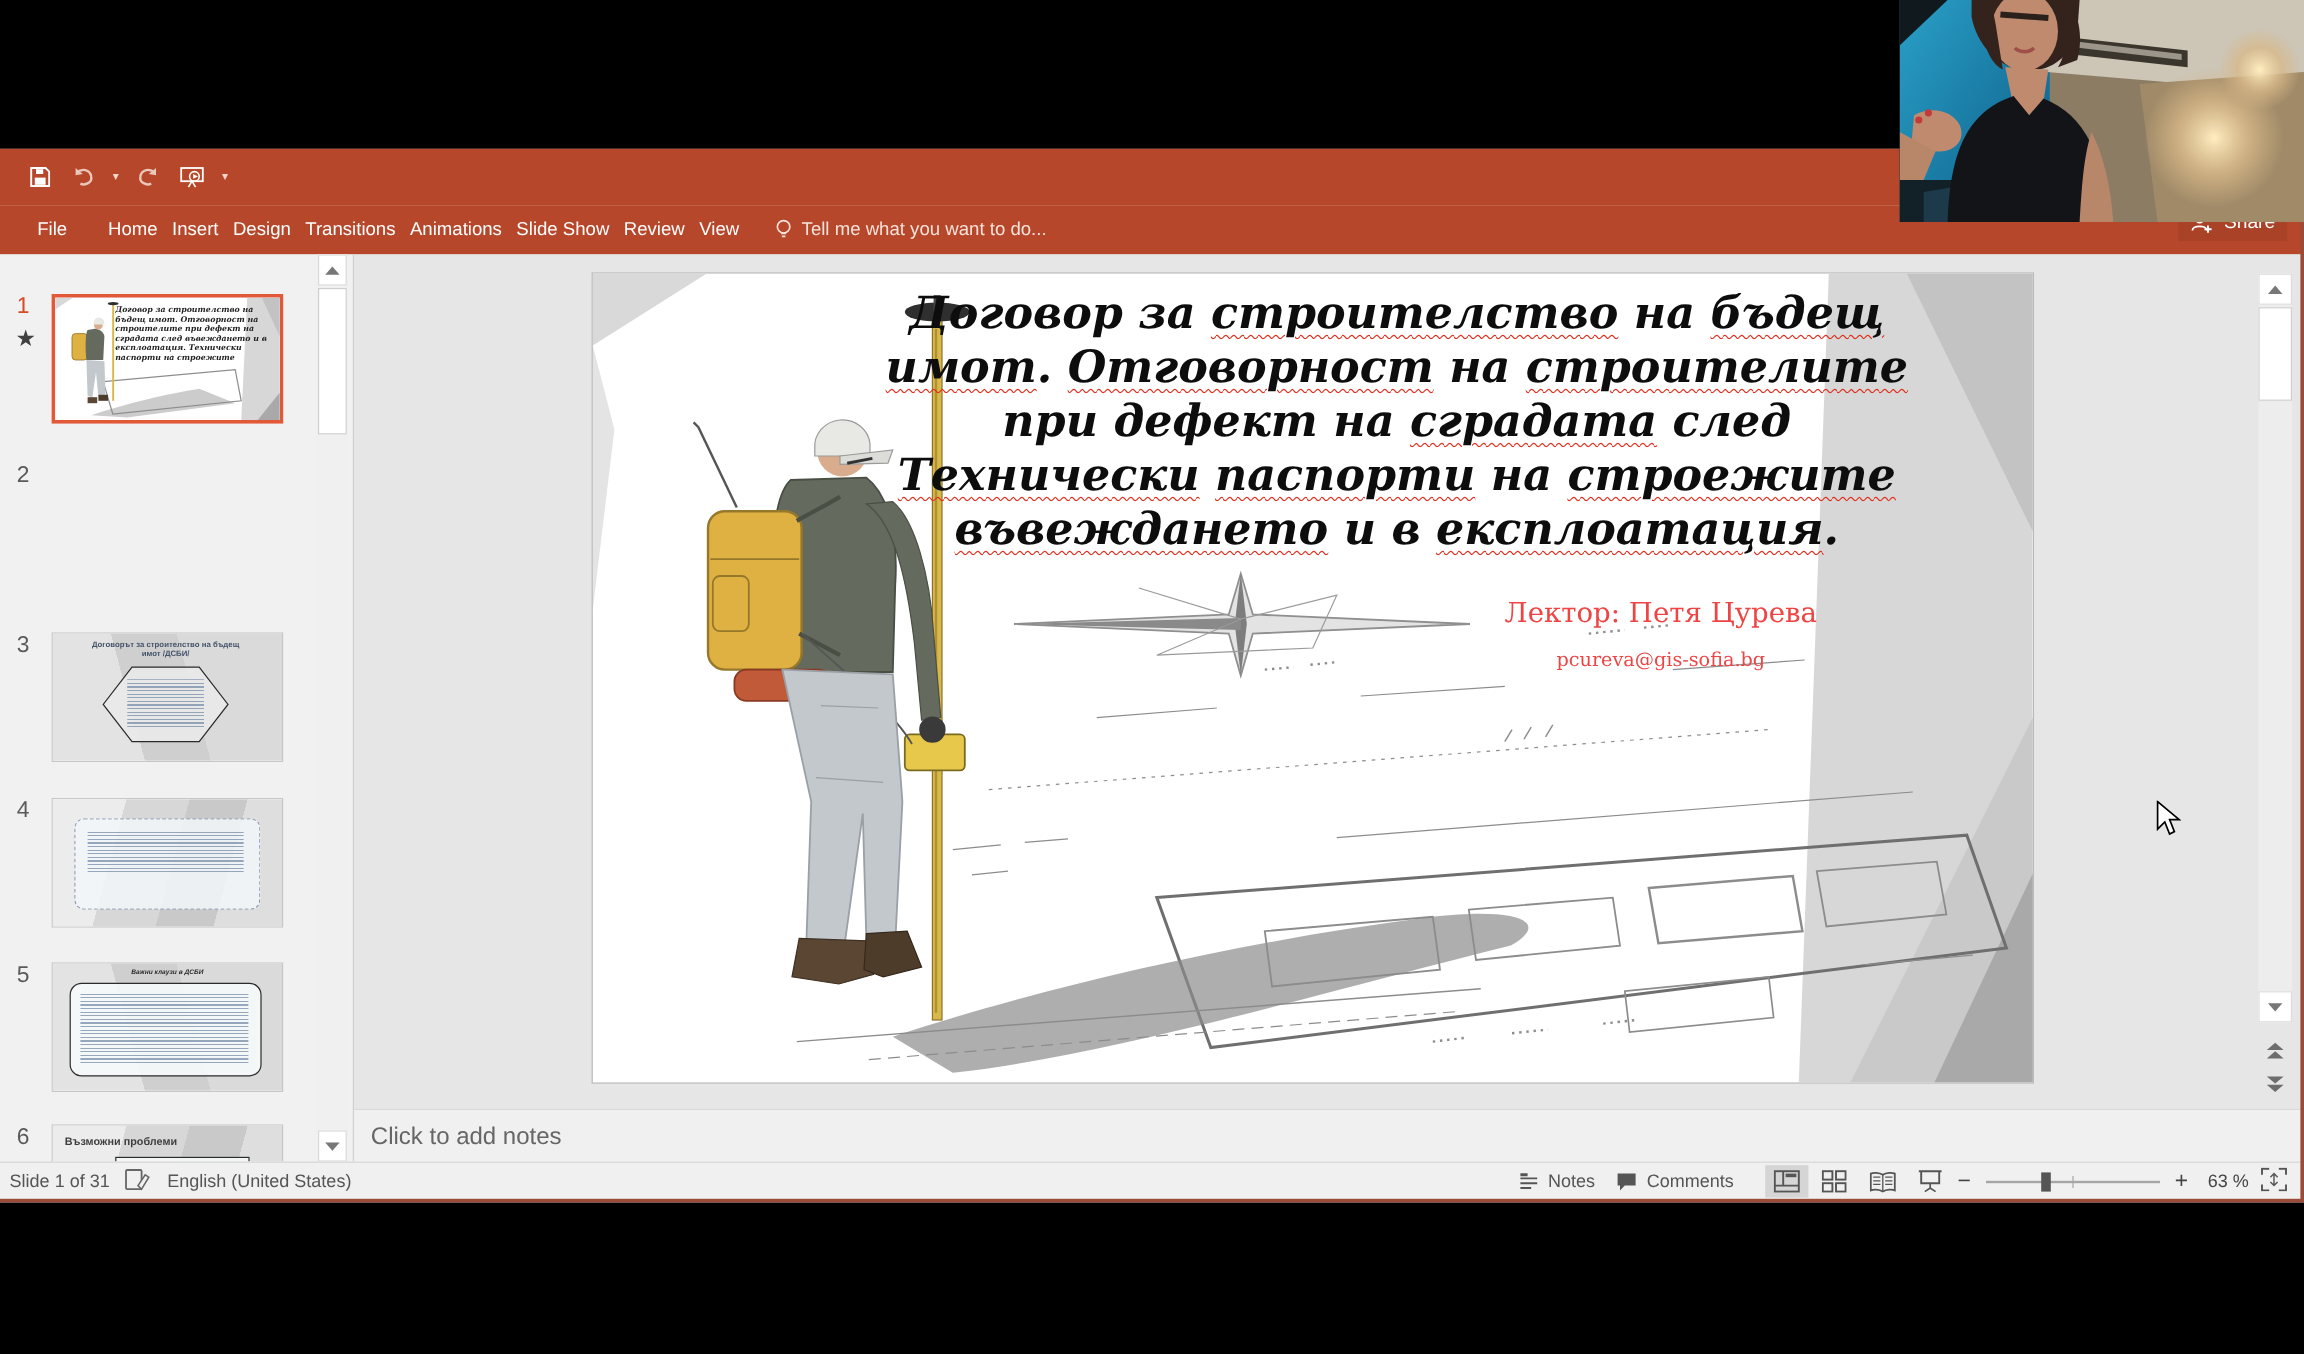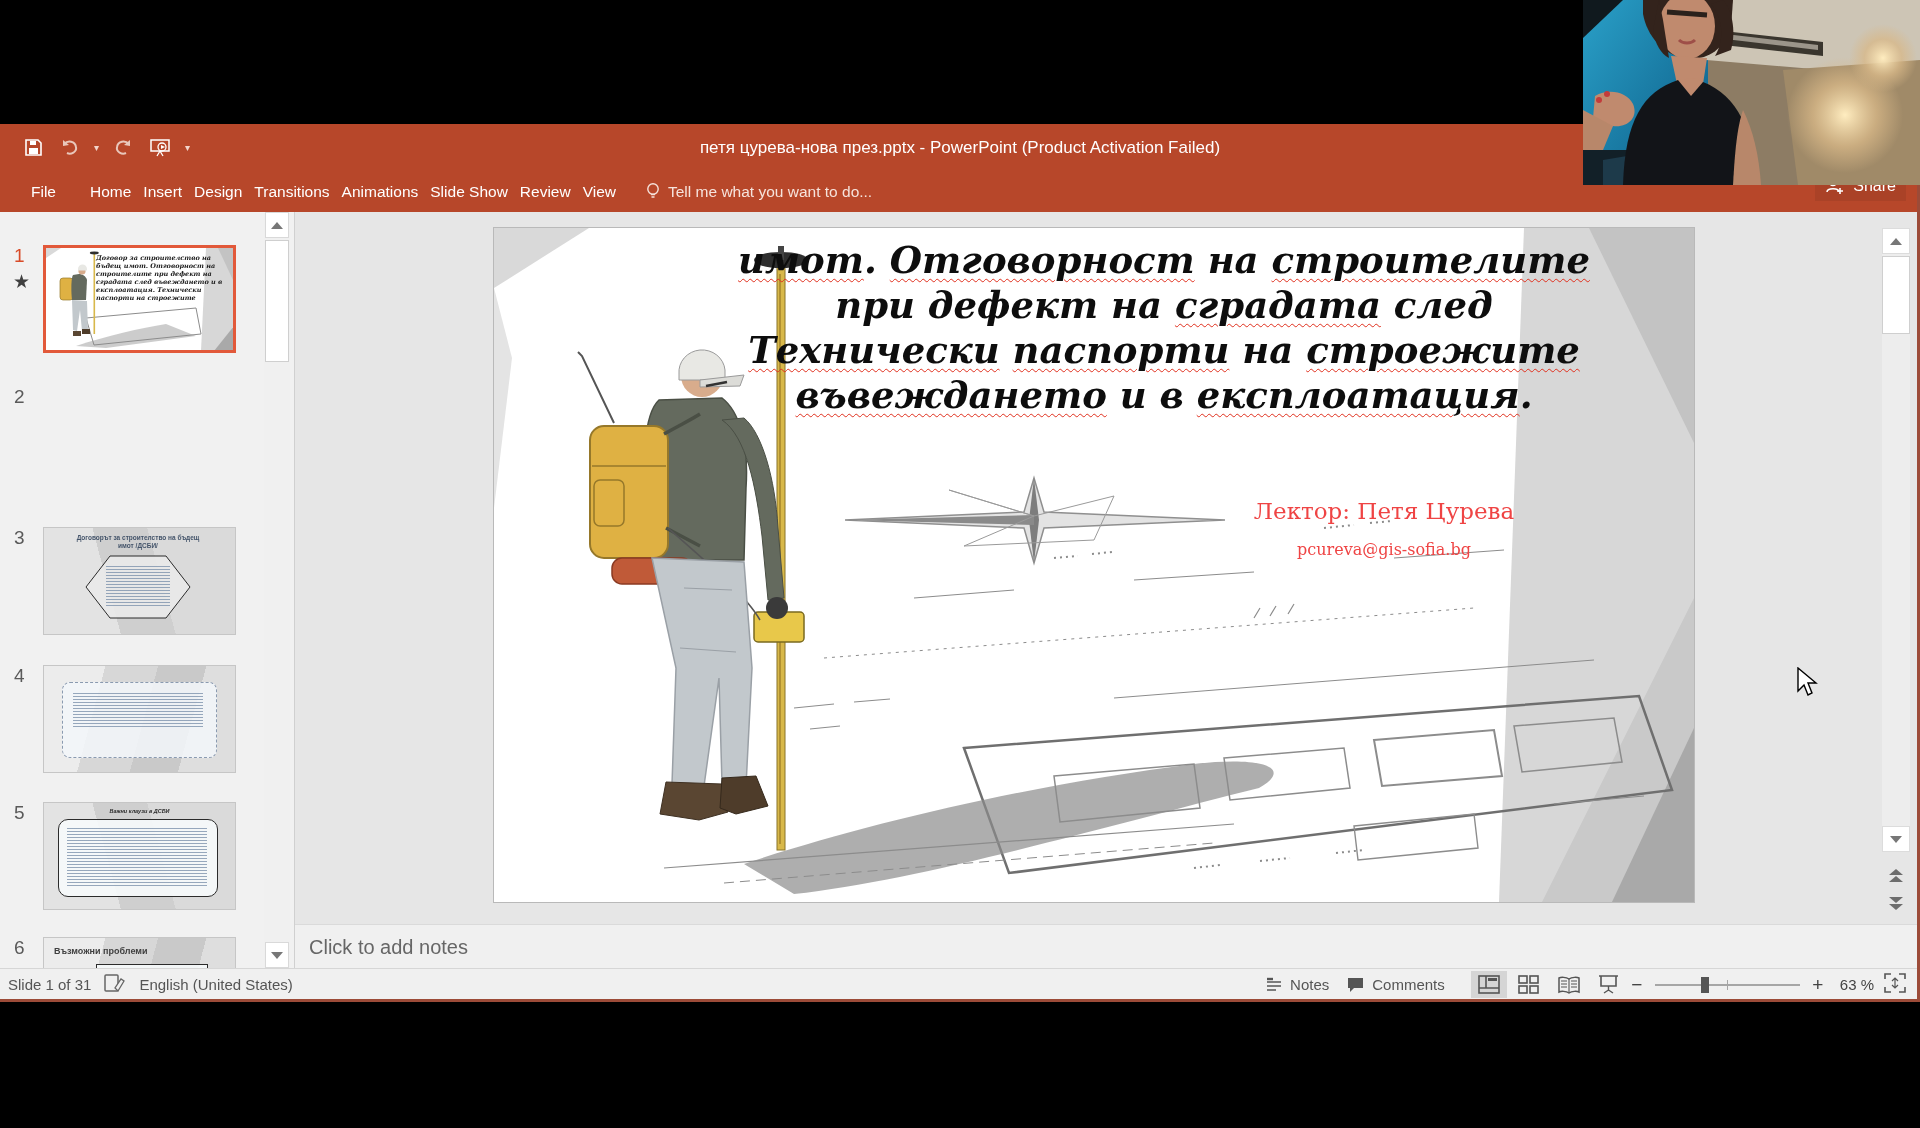--- a/index.html
+++ b/index.html
@@ -124,21 +124,20 @@
       <span class="ic">
         <svg width="20" height="18" viewBox="0 0 20 18">
             <rect x="1" y="1" width="18" height="11" fill="none" stroke="#fff" stroke-width="1.5"></rect>
             <circle cx="12" cy="8" r="4" fill="none" stroke="#fff" stroke-width="1.3"></circle>
             <path d="M11 6l4 2-4 2z" fill="#fff"></path>
             <path d="M10 12l-3 5M10 12l3 5" stroke="#fff" stroke-width="1.3"></path>
           </svg>
       </span>
       <span class="caret">▾</span>
     </div>
-    <div class="win-title">петя цурева-нова през.pptx - PowerPoint (Product Activation Failed)</div>
   </div>
 
   <div class="menubar">
     <span class="tab first">File</span>
     <span class="tab">Home</span>
     <span class="tab">Insert</span>
     <span class="tab">Design</span>
     <span class="tab">Transitions</span>
     <span class="tab">Animations</span>
     <span class="tab">Slide Show</span>
@@ -299,20 +298,21 @@
           <path d="M 228,192 C 252,208 262,258 268,308 L 274,372 L 290,370 L 284,300 C 281,250 268,205 250,190 Z" fill="#646a5e" stroke="#4a4f45" stroke-width="1"></path>
           <circle cx="283" cy="380" r="11" fill="#3a3a3a"></circle>
           <path d="M 174,300 C 222,342 252,368 266,392" stroke="#555" stroke-width="1.5" fill="none"></path>
           <path d="M 158,330 L 250,334 L 258,440 L 252,558 L 228,556 L 225,450 L 210,558 L 178,556 L 182,440 Z" fill="#c2c8cc" stroke="#9aa0a6" stroke-width="1.5"></path>
           <path d="M 190,360 L 238,362 M 186,420 L 242,424" stroke="#9aa0a6" stroke-width="1" fill="none"></path>
           <path d="M 172,554 L 228,556 L 234,584 L 205,592 L 166,586 Z" fill="#5a4632" stroke="#3e3022" stroke-width="1"></path>
           <path d="M 228,550 L 262,548 L 274,578 L 242,586 L 226,580 Z" fill="#4e3c2a" stroke="#35291c" stroke-width="1"></path>
         </g>
       </svg>
       <div class="slide-title">
+          <div><span>Договор за </span><span class="sq">строителство</span><span> на </span><span class="sq">бъдещ</span></div>
           <div><span class="sq">имот</span><span>. </span><span class="sq">Отговорност</span><span> на </span><span class="sq">строителите</span></div>
           <div><span>при дефект на </span><span class="sq">сградата</span><span> след</span></div>
           <div><span class="sq">Технически</span><span> </span><span class="sq">паспорти</span><span> на </span><span class="sq">строежите</span></div>
           <div><span class="sq">въвеждането</span><span> и в </span><span class="sq">експлоатация</span><span>.</span></div>
         </div>
       <div class="lect-block">
         <div class="lect-line">Лектор: Петя Цурева</div>
         <div class="lect-mail">pcureva@gis-sofia.bg</div>
       </div>
     </div>

